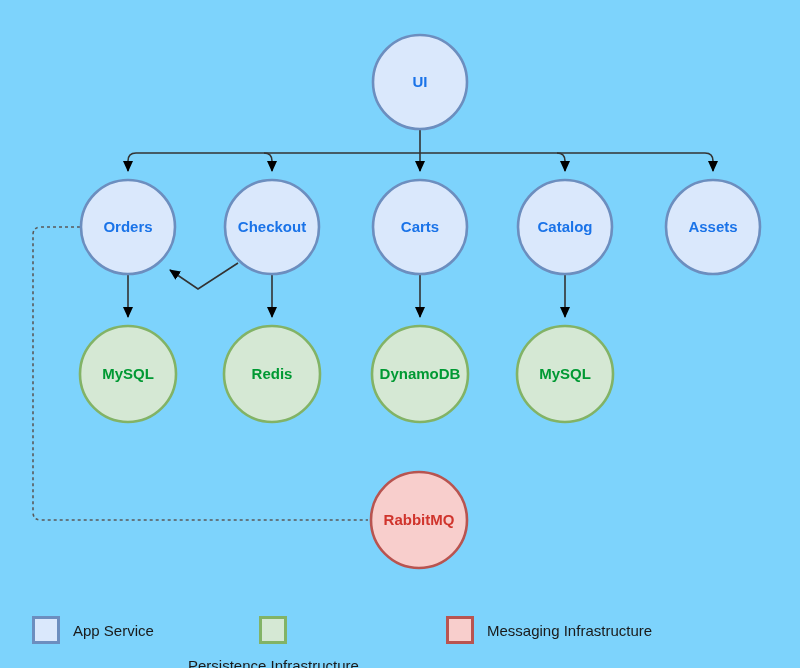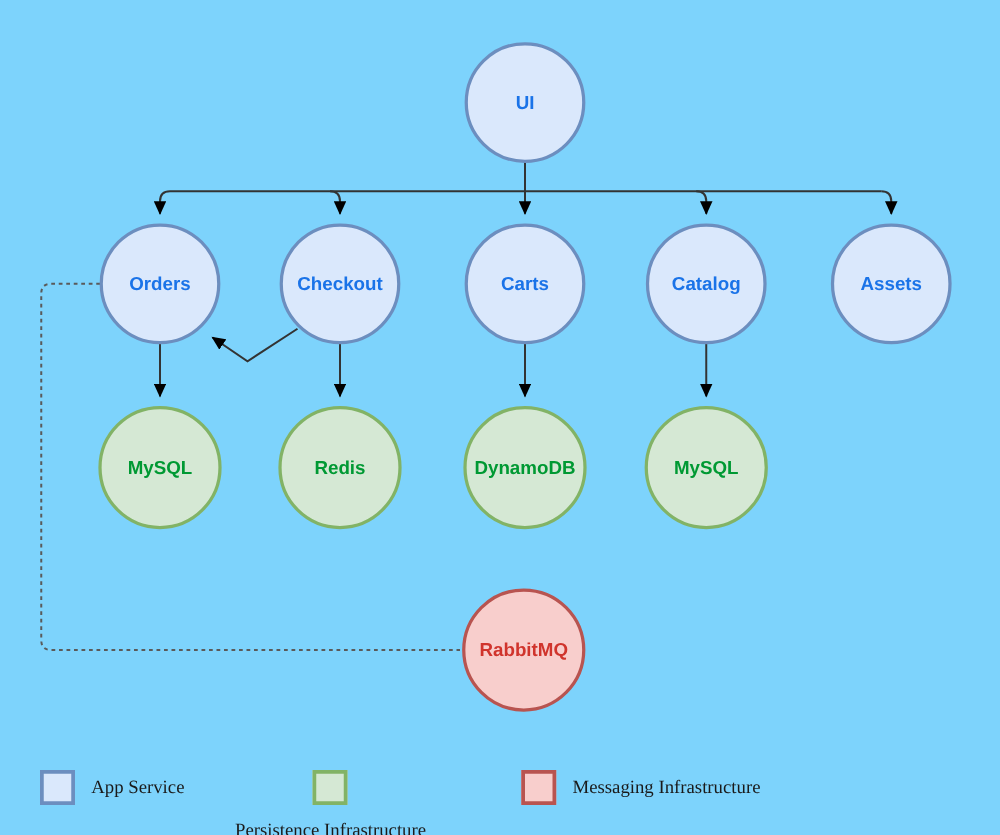--- a/index.html
+++ b/index.html
@@ -39,26 +39,26 @@
   }
   .label-app         { fill: #1a73e8; }
   .label-persistence { fill: #009933; }
   .label-messaging   { fill: #d0342c; }
 
   
   .legend { position: absolute; top: 612; top: 612px; left: 0; width: 800px; height: 40px; }
   .legend-item { position: absolute; display: flex; align-items: center; gap: 13px; }
   .legend-item.app         { left: 32px;  top: 4px; }
   .legend-item.persistence { left: 188px; top: 4px; flex-direction: column; }
-  .legend-item.messaging   { left: 417px; top: 4px; }
+  .legend-item.messaging   { left: 446px; top: 4px; }
   .swatch { width: 22px; height: 22px; box-sizing: content-box; }
   .swatch.app         { background: #dae8fc; border: 3px solid #6c8ebf; }
   .swatch.persistence { background: #d5e8d4; border: 3px solid #82b366; }
   .swatch.messaging   { background: #f8cecc; border: 3px solid #b85450; }
-  .legend-label { font-size: 15px; color: #1a1a1a; font-family: Liberation Serif, serif; }
+  .legend-label { font-size: 15px; color: #1a1a1a; }
 </style>
 </head>
 <body>
 
 <div id="canvas">
 
   <svg width="800" height="590" viewBox="0 0 800 590">
     <defs>
       <marker id="arrow" markerUnits="userSpaceOnUse" markerWidth="12" markerHeight="10" refX="10" refY="5" orient="auto">
         <path d="M0,0 L11,5 L0,10 z" fill="#000000"></path>

